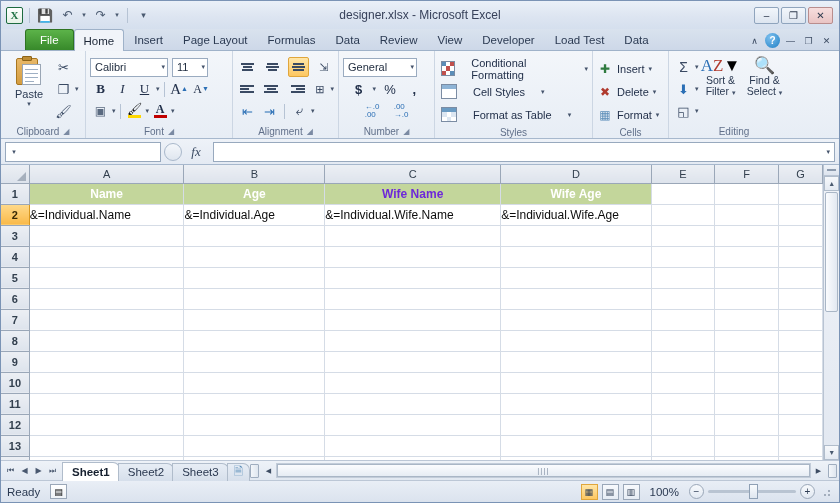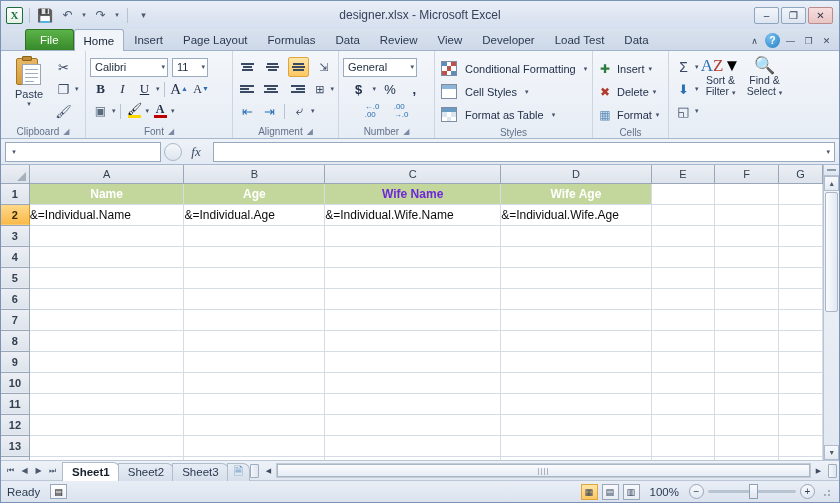--- a/index.html
+++ b/index.html
@@ -120,21 +120,21 @@
   .swatch-btn { width: 20px; height: 21px; display: flex; flex-direction: column; align-items: center; justify-content: center; }
   .swatch-gl { font-size: 12px; line-height: 11px; }
   .swatch-bar { width: 13px; height: 3px; }
 
   .alignbtn { width: 21px; height: 20px; display: flex; flex-direction: column; justify-content: center; align-items: center; gap: 1.5px; }
   .alignbtn.on { background: linear-gradient(180deg,#ffe6a8 0%,#fdc761 100%); border: 1px solid #e0a63c; border-radius: 2px; }
   .al { height: 1.5px; background: #3a4a63; }
 
   .numfmt { width: 74px; height: 19px; border: 1px solid #9aabc0; background: #fff; display: flex; align-items: center; padding: 0 2px 0 4px; font-size: 11px; color: #1d2a3d; }
 
-  .stylerow { display: flex; align-items: center; height: 23px; gap: 8px; padding-left: 2px; }
+  .stylerow { display: flex; align-items: center; height: 23px; gap: 16px; padding-left: 2px; }
   .style-ico { width: 16px; height: 15px; border: 1px solid #7b8ca3; display: grid; grid-template-columns: 1fr 1fr 1fr; grid-template-rows: 1fr 1fr 1fr; overflow: hidden; }
   .style-ico i { display: block; }
   .style-lbl { font-size: 11px; color: #22304a; }
 
   .cellrow { display: flex; align-items: center; height: 23px; gap: 4px; }
   .cell-ico { width: 16px; height: 15px; display: flex; align-items: center; justify-content: center; font-size: 12px; }
   .edit-big { width: 44px; display: flex; flex-direction: column; align-items: center; }
   .edit-lbl { font-size: 10.5px; color: #2b3a52; line-height: 11px; text-align: center; }
 
   
@@ -516,20 +516,23 @@
           <span style="font-size:17px;font-family:'Liberation Serif',serif;line-height:19px"><span style="color:#2b6fb5">A</span><span style="color:#b03a2e">Z</span>▼</span>
           <span class="edit-lbl">Sort &amp;</span>
           <span class="edit-lbl"><span>Filter</span> <span class="caret">▾</span></span>
         </div>
         <div class="edit-big" style="padding-top:2px">
           <span style="font-size:17px;line-height:19px;color:#3b5a80">🔍</span>
           <span class="edit-lbl">Find &amp;</span>
           <span class="edit-lbl"><span>Select</span> <span class="caret">▾</span></span>
         </div>
       </div>
+      <div class="grp-label">
+        <span>Editing</span>
+      </div>
     </div>
   </div>
 
   <div class="fbar">
     <div class="namebox">
       <span class="namebox-caret">▾</span>
     </div>
     <div class="fx-zone">
       <div class="fx-round"></div>
       <div class="fx-lbl">fx</div>

